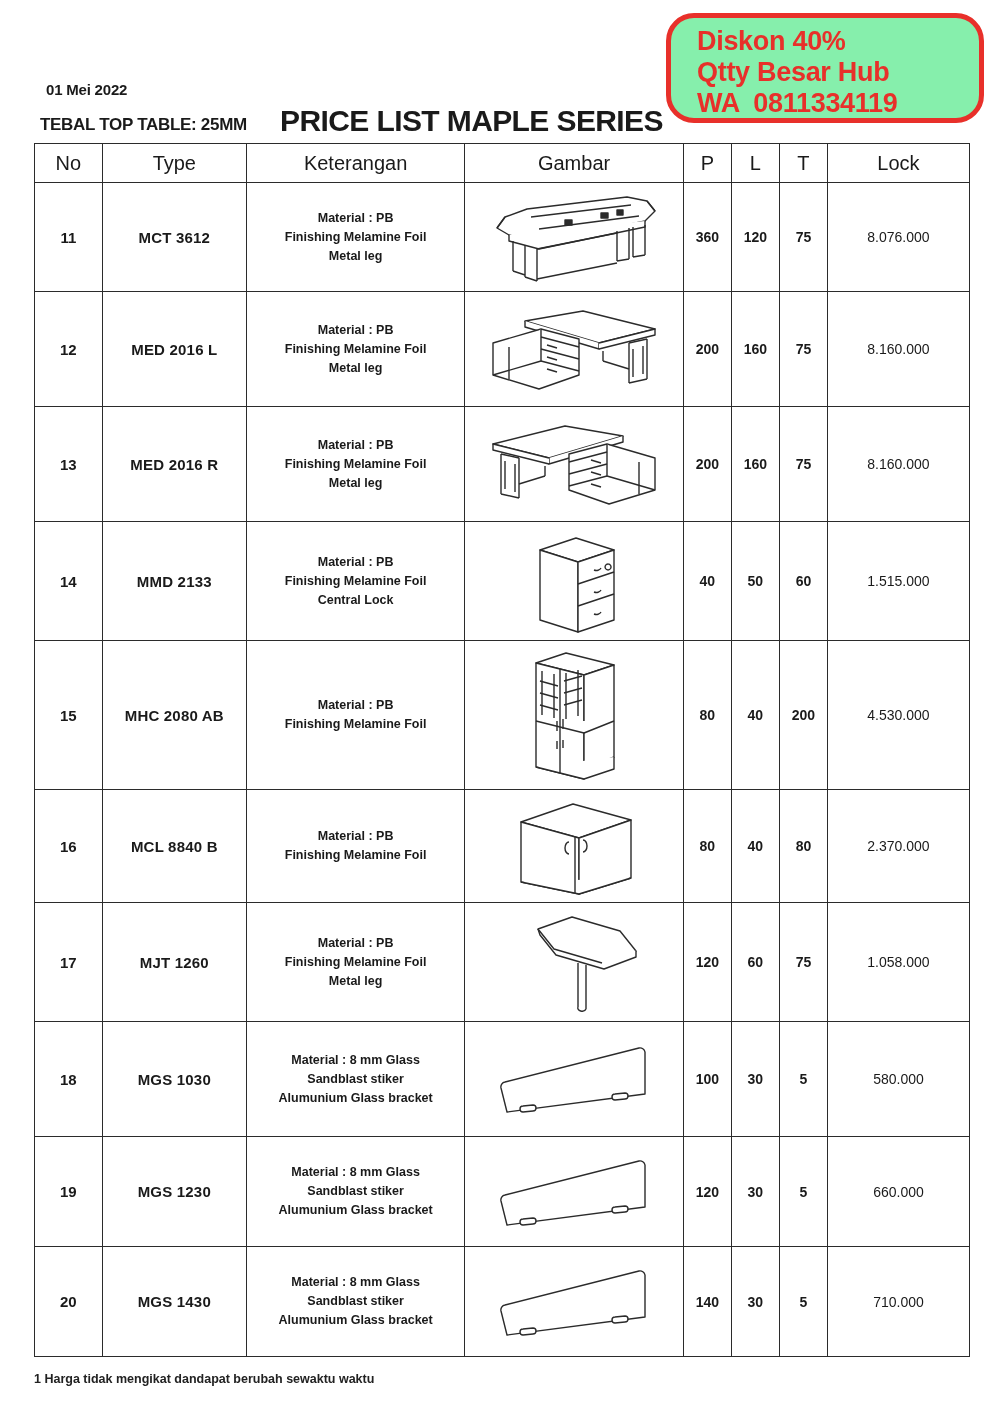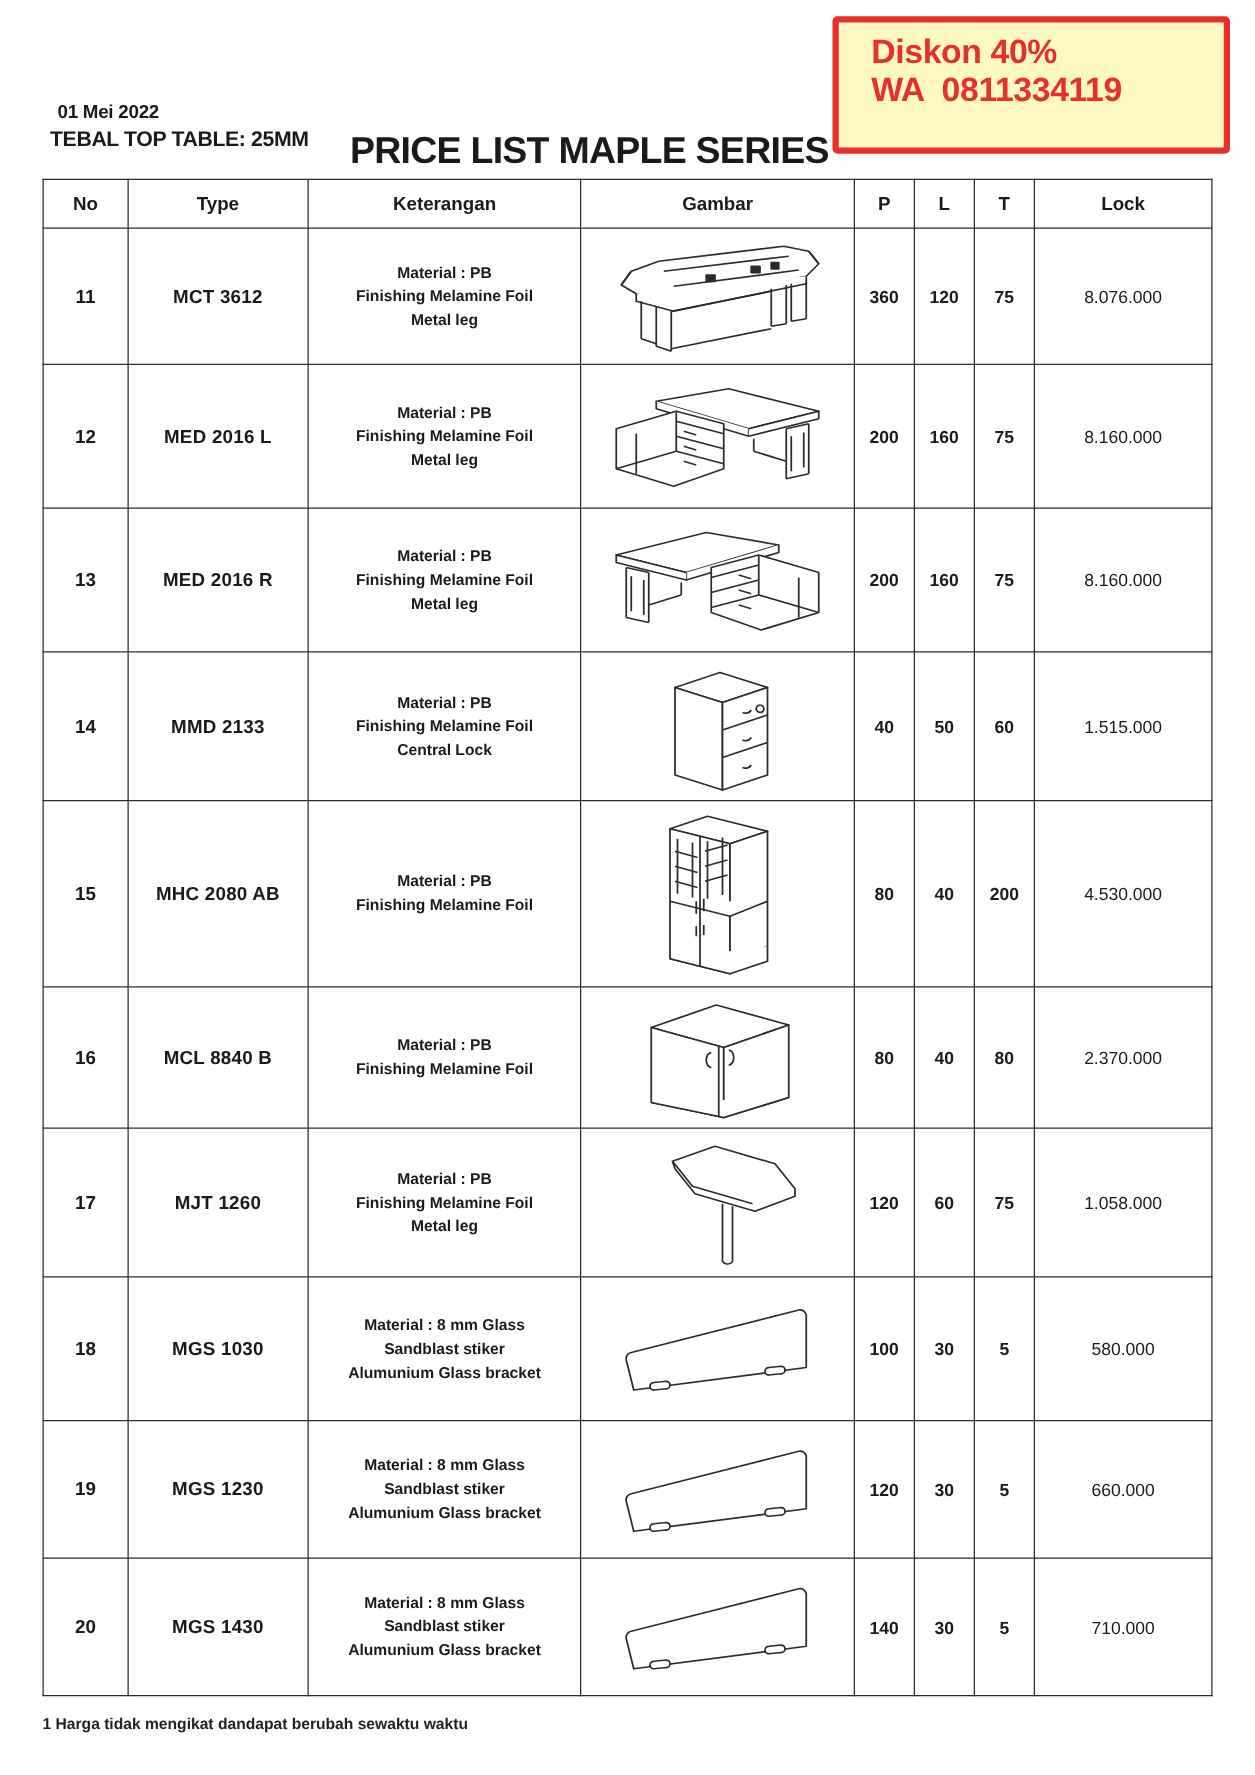--- a/index.html
+++ b/index.html
@@ -25,21 +25,21 @@
     position: absolute;
     left: 46px;
     top: 81px;
     font-size: 15px;
     font-weight: bold;
     letter-spacing: -0.2px;
   }
   .tebal-top {
     position: absolute;
     left: 40px;
-    top: 102px;
+    top: 115px;
     font-size: 17px;
     font-weight: bold;
     letter-spacing: -0.3px;
   }
   .main-title {
     position: absolute;
     left: 280px;
     top: 104px;
     font-size: 30px;
     font-weight: bold;
@@ -47,23 +47,23 @@
     text-align: right;
   }
 
   .promo-box {
     position: absolute;
     left: 666px;
     top: 13px;
     width: 318px;
     height: 110px;
     border: 5px solid #e8302a;
-    border-radius: 4px;
+    border-radius: 28px;
     box-sizing: border-box;
-    background: #fef9c3;
+    background: #86efac;
   }
   .promo-line {
     color: #e8302a;
     font-size: 27px;
     font-weight: bold;
     line-height: 31px;
     padding-left: 26px;
     letter-spacing: -0.3px;
     white-space: pre;
   }
@@ -80,22 +80,22 @@
   }
   .price-table th,
   .price-table td {
     border: 1.6px solid #2b2b2b;
     text-align: center;
     vertical-align: middle;
     padding: 0;
   }
   .price-table th {
     height: 38px;
-    font-size: 15px;
-    font-weight: bold;
+    font-size: 20px;
+    font-weight: normal;
   }
   .c-no    { width: 62px; }
   .c-type  { width: 132px; }
   .c-ket   { width: 200px; }
   .c-gbr   { width: 200px; }
   .c-p     { width: 44px; }
   .c-l     { width: 44px; }
   .c-t     { width: 44px; }
   .c-harga { width: 130px; }
 
@@ -135,20 +135,21 @@
 </head>
 <body>
 
 <div class="header">
   <div class="doc-date">01 Mei 2022</div>
   <div class="tebal-top">TEBAL TOP TABLE: 25MM</div>
   <div class="main-title">PRICE LIST MAPLE SERIES</div>
 
   <div class="promo-box">
     <div class="promo-line first">Diskon 40%</div>
+    <div class="promo-line">Qtty Besar Hub</div>
     <div class="promo-line">WA  0811334119</div>
   </div>
 </div>
 
 <table class="price-table">
   <colgroup>
     <col class="c-no">
       <col class="c-type">
       <col class="c-ket">
       <col class="c-gbr">

